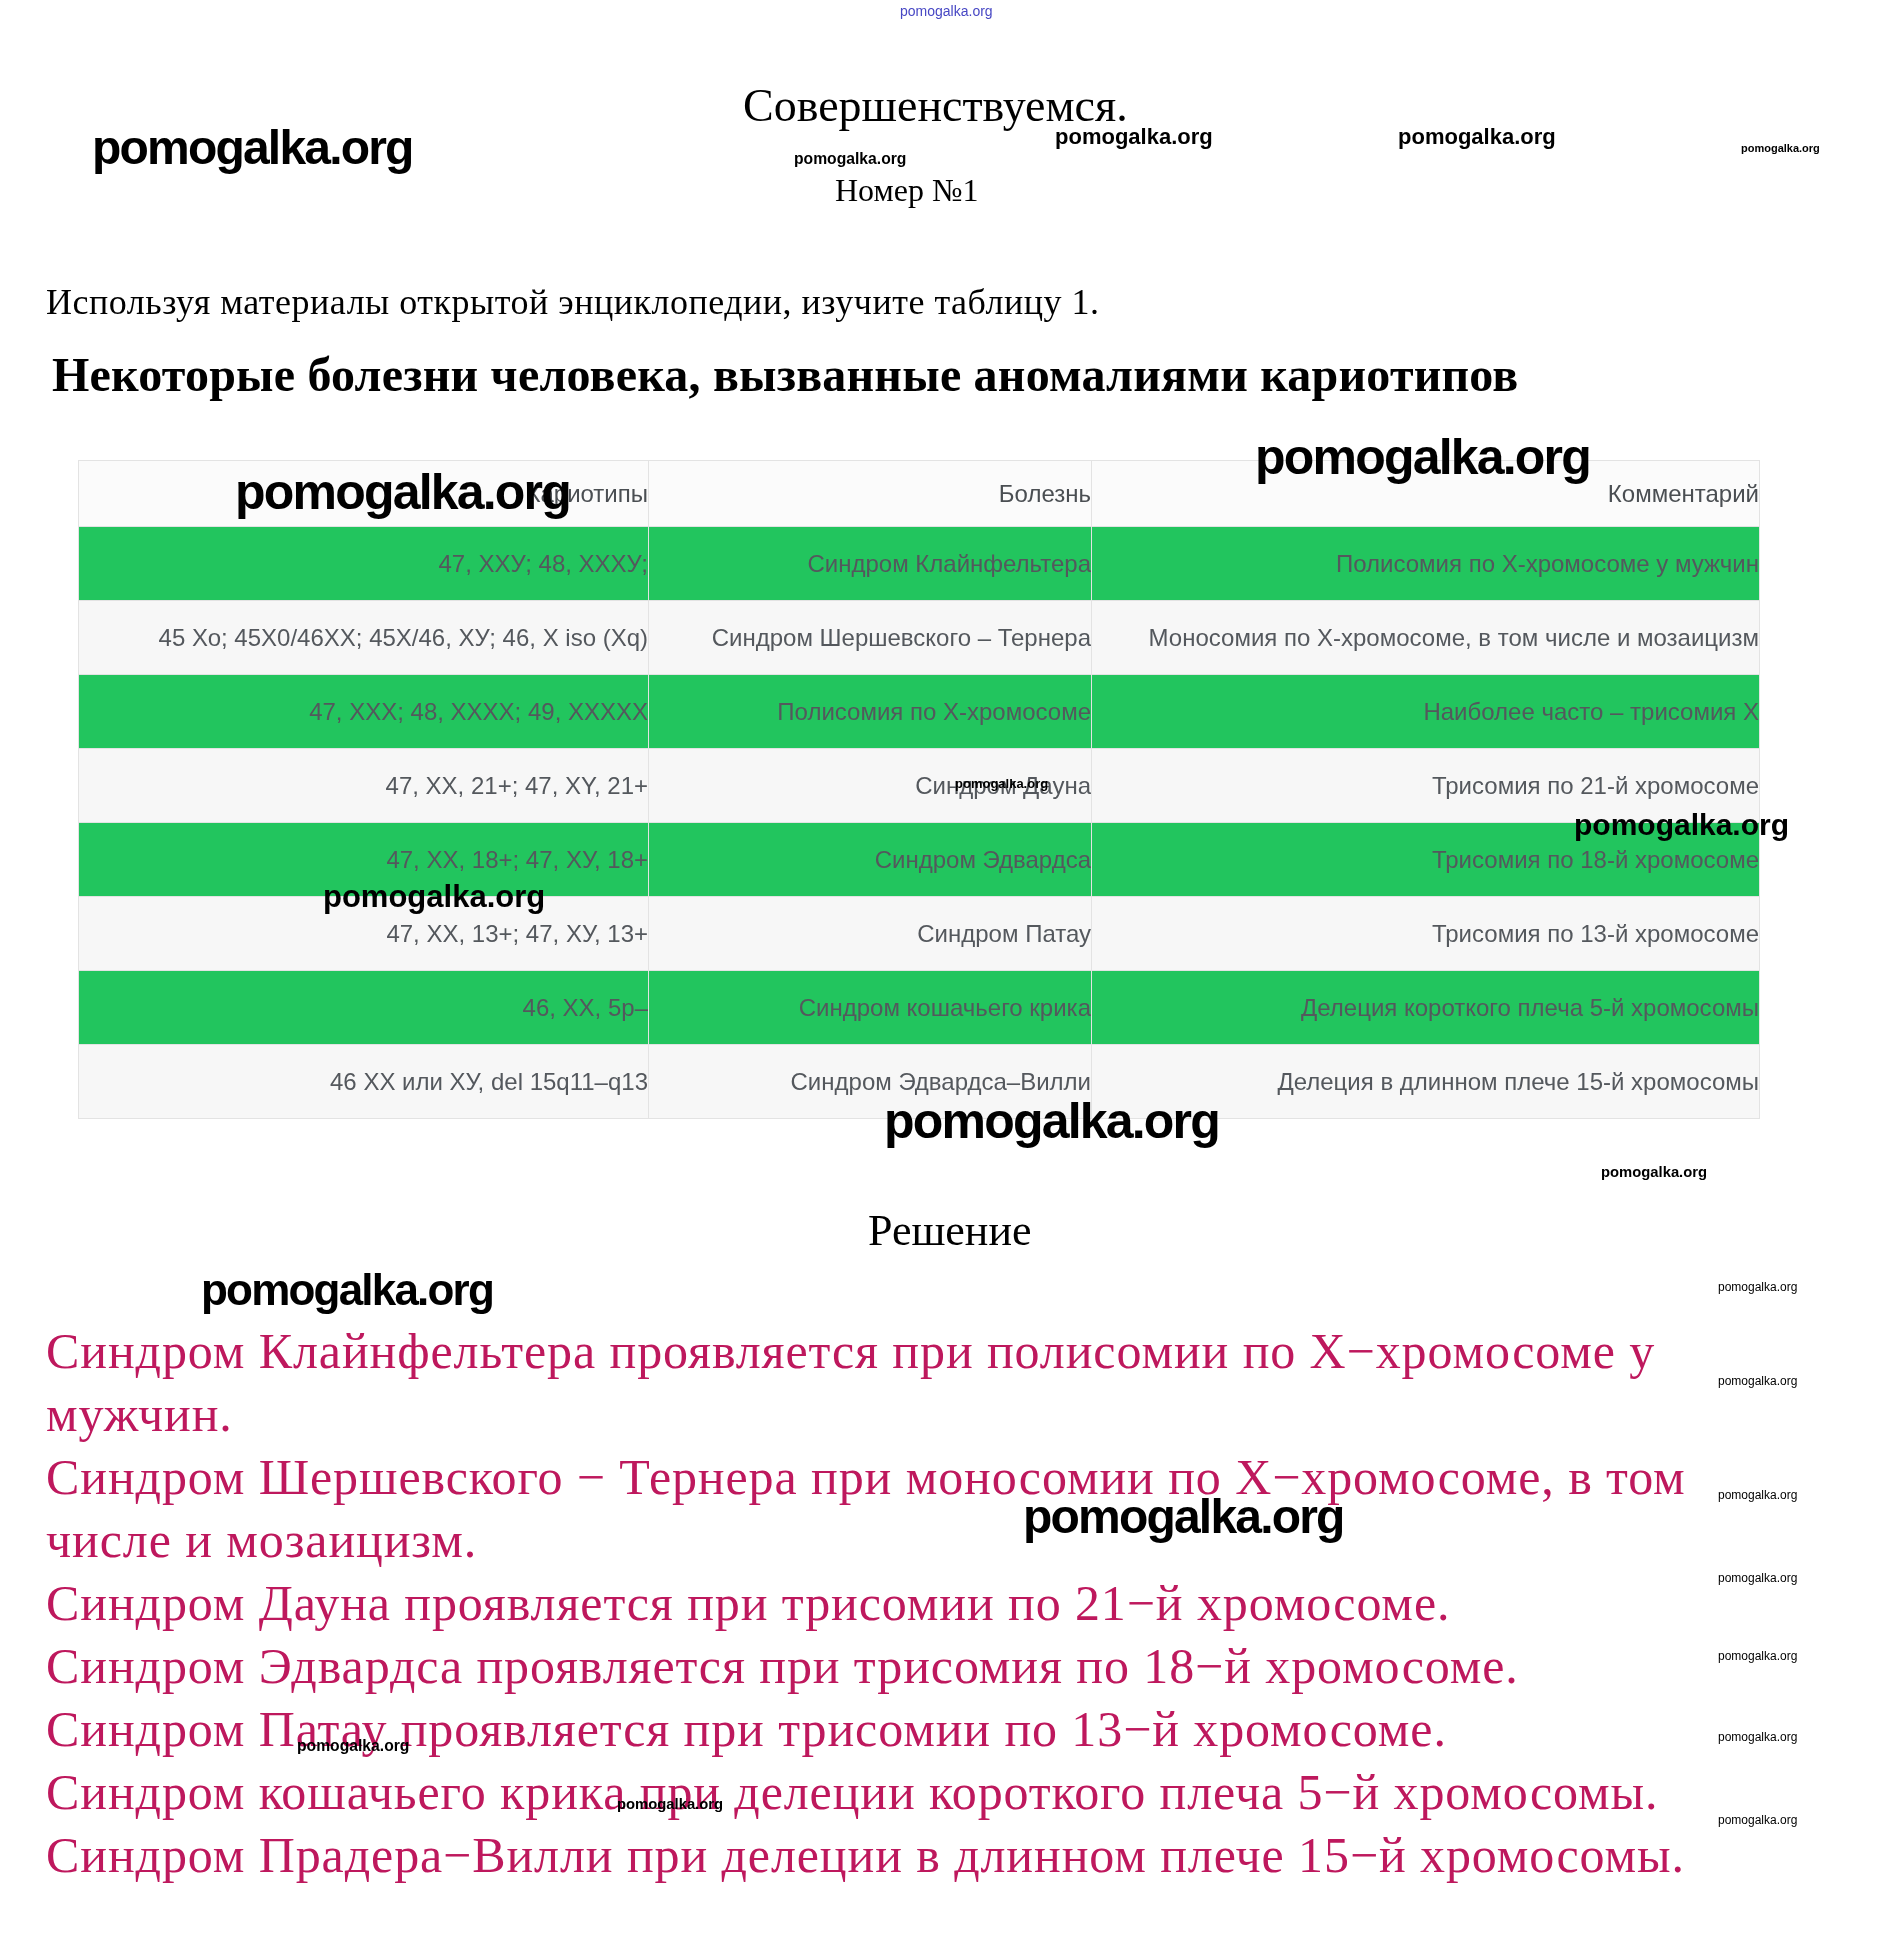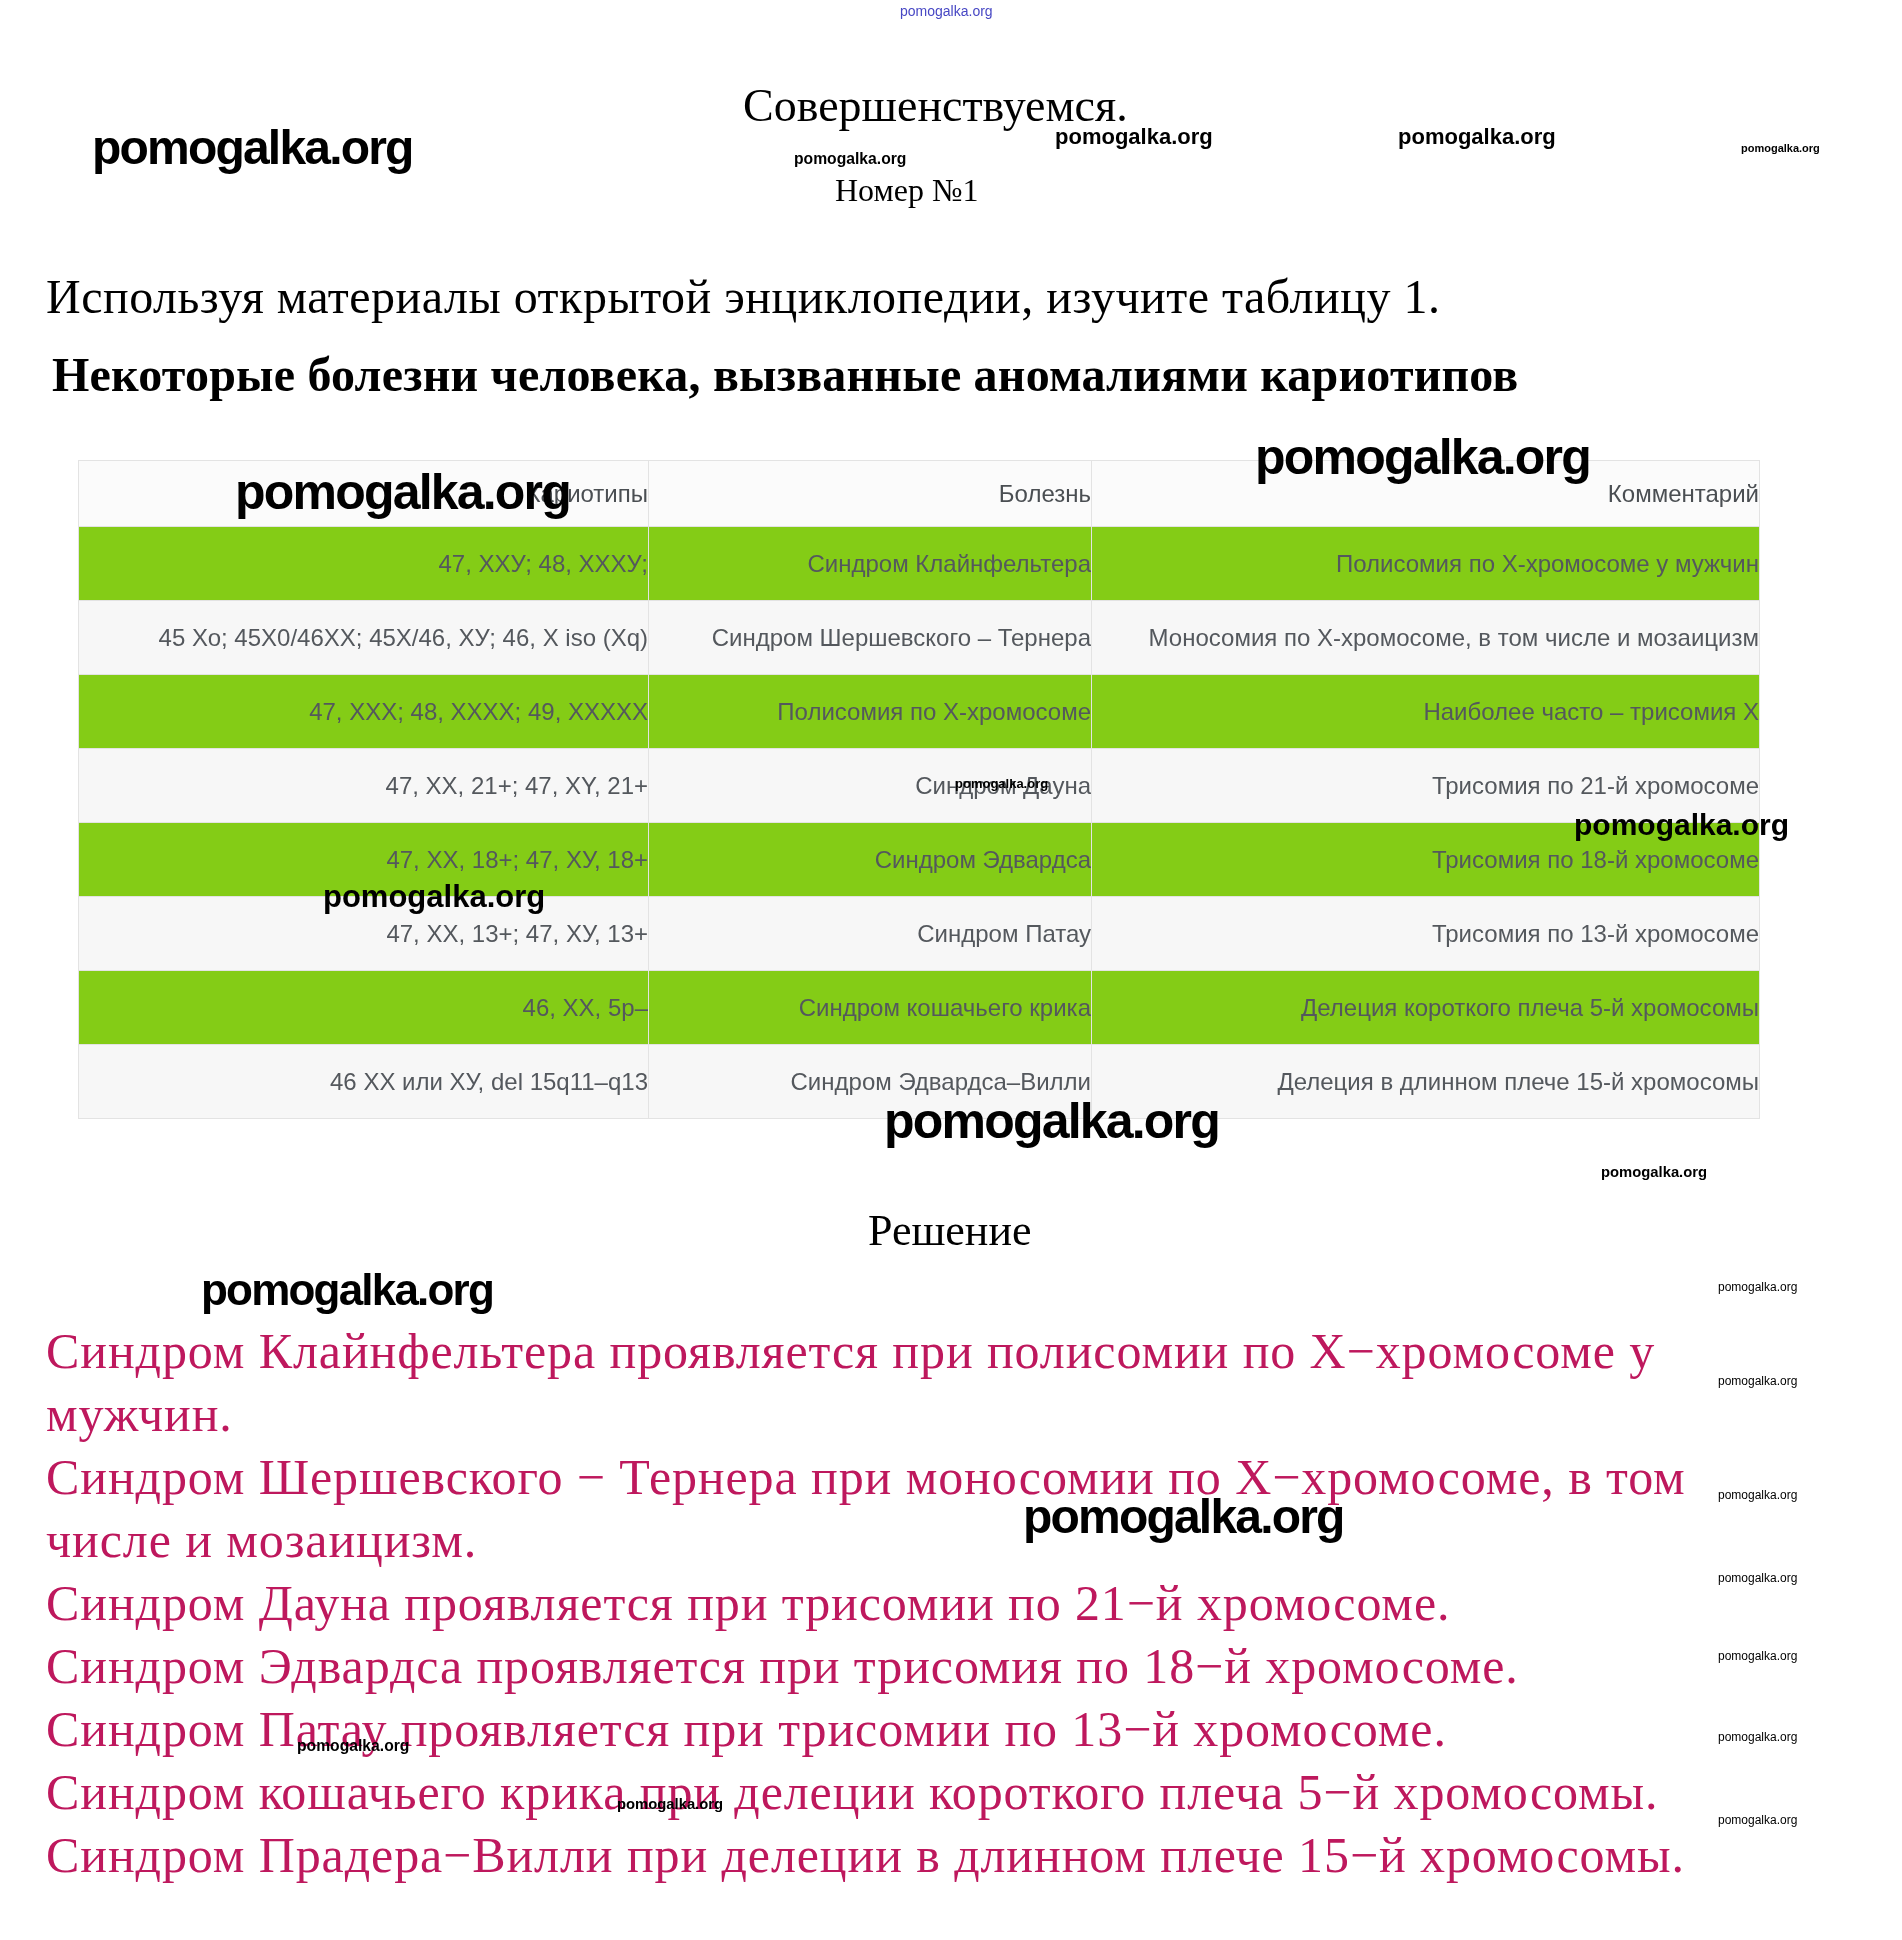--- a/index.html
+++ b/index.html
@@ -1,35 +1,35 @@
 <!DOCTYPE html>
 <html style="font-size:14.8px"><head>
 <meta charset="utf-8">
 <style>
   html,body{margin:0;padding:0;background:#ffffff;}
   #page{position:relative;width:1902px;height:1940px;background:#ffffff;overflow:hidden;
         font-family:"Liberation Serif", serif;color:#000;}
   .serif{font-family:"Liberation Serif", serif;color:#000;position:absolute;white-space:nowrap;}
   .doc-title{font-size:46px;}
   .task-number{font-size:32px;}
-  .intro{font-size:48px;letter-spacing:0.5px;}
+  .intro{font-size:36px;letter-spacing:0.5px;margin-top:12px;}
   .caption{font-size:48px;font-weight:bold;letter-spacing:0.2px;}
   .solution-heading{font-size:44px;}
   
   #solution{position:absolute;left:46px;top:1320px;width:1809px;}
   #solution .sline{font-family:"Liberation Serif", serif;font-size:50px;letter-spacing:0.9px;
                    line-height:63px;height:63px;white-space:nowrap;color:#be185d;}
   
   #ktable{position:absolute;left:78px;top:460px;width:1682px;border-collapse:collapse;
           table-layout:fixed;font-family:"Liberation Sans","DejaVu Sans",sans-serif;
           font-size:24px;color:#54585d;}
   #ktable th,#ktable td{border:1.4px solid #e3e3e3;padding:0 0 0 18.5px;text-align:right;
           vertical-align:middle;font-weight:400;overflow:hidden;white-space:nowrap;}
   #ktable thead th{height:65px;background:#fbfbfb;color:#4a4e52;}
-  #ktable tbody td{height:73px;background:#84cc16;}
+  #ktable tbody td{height:73px;background:#22c55e;}
   #ktable tbody tr:nth-child(even) td{background:#f7f7f7;}
   
   .wm{position:absolute;font-family:"Liberation Sans","DejaVu Sans",sans-serif;
       color:#000;white-space:nowrap;line-height:1;}
   .wm.big{letter-spacing:-1.8px;}
   .wm.blue{color:#4747c4;}
 </style>
 </head>
 <body>
 

